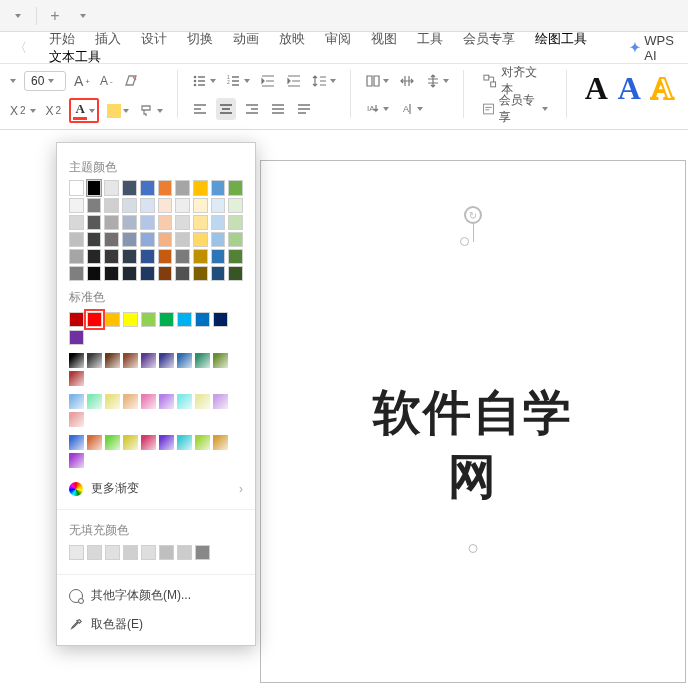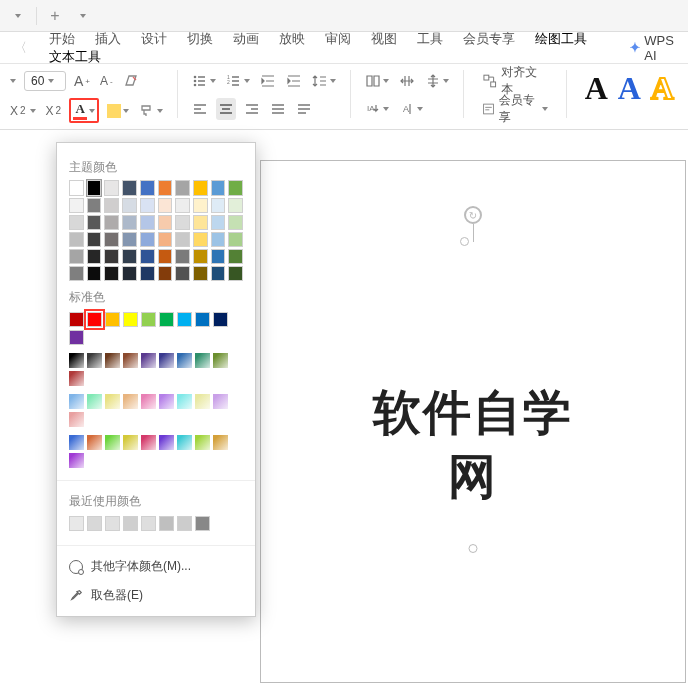--- a/index.html
+++ b/index.html
@@ -390,22 +390,27 @@
         <div class="gradsw" style="background: linear-gradient(135deg, rgb(107, 212, 58) 20%, rgb(255, 255, 255) 120%);"></div>
         <div class="gradsw" style="background: linear-gradient(135deg, rgb(212, 201, 58) 20%, rgb(255, 255, 255) 120%);"></div>
         <div class="gradsw" style="background: linear-gradient(135deg, rgb(212, 58, 107) 20%, rgb(255, 255, 255) 120%);"></div>
         <div class="gradsw" style="background: linear-gradient(135deg, rgb(107, 58, 212) 20%, rgb(255, 255, 255) 120%);"></div>
         <div class="gradsw" style="background: linear-gradient(135deg, rgb(58, 201, 212) 20%, rgb(255, 255, 255) 120%);"></div>
         <div class="gradsw" style="background: linear-gradient(135deg, rgb(160, 212, 58) 20%, rgb(255, 255, 255) 120%);"></div>
         <div class="gradsw" style="background: linear-gradient(135deg, rgb(212, 160, 58) 20%, rgb(255, 255, 255) 120%);"></div>
         <div class="gradsw" style="background: linear-gradient(135deg, rgb(160, 58, 212) 20%, rgb(255, 255, 255) 120%);"></div>
       </div>
     </div>
+  <div class="dd-row">
+    <span class="pal-ico"></span>
+    <span>更多渐变</span>
+    <span class="chev">›</span>
+  </div>
   <div class="dd-hr"></div>
-  <div class="dd-label">最近使用颜色</div>
+  <div class="dd-label">无填充颜色</div>
   <div class="recent" id="recent-row">
       <div class="sw" style="background: rgb(232, 232, 232);"></div>
       <div class="sw" style="background: rgb(216, 216, 216);"></div>
       <div class="sw" style="background: rgb(224, 224, 224);"></div>
       <div class="sw" style="background: rgb(207, 207, 207);"></div>
       <div class="sw" style="background: rgb(222, 222, 222);"></div>
       <div class="sw" style="background: rgb(191, 191, 191);"></div>
       <div class="sw" style="background: rgb(204, 204, 204);"></div>
       <div class="sw" style="background: rgb(136, 136, 136);"></div>
     </div>

